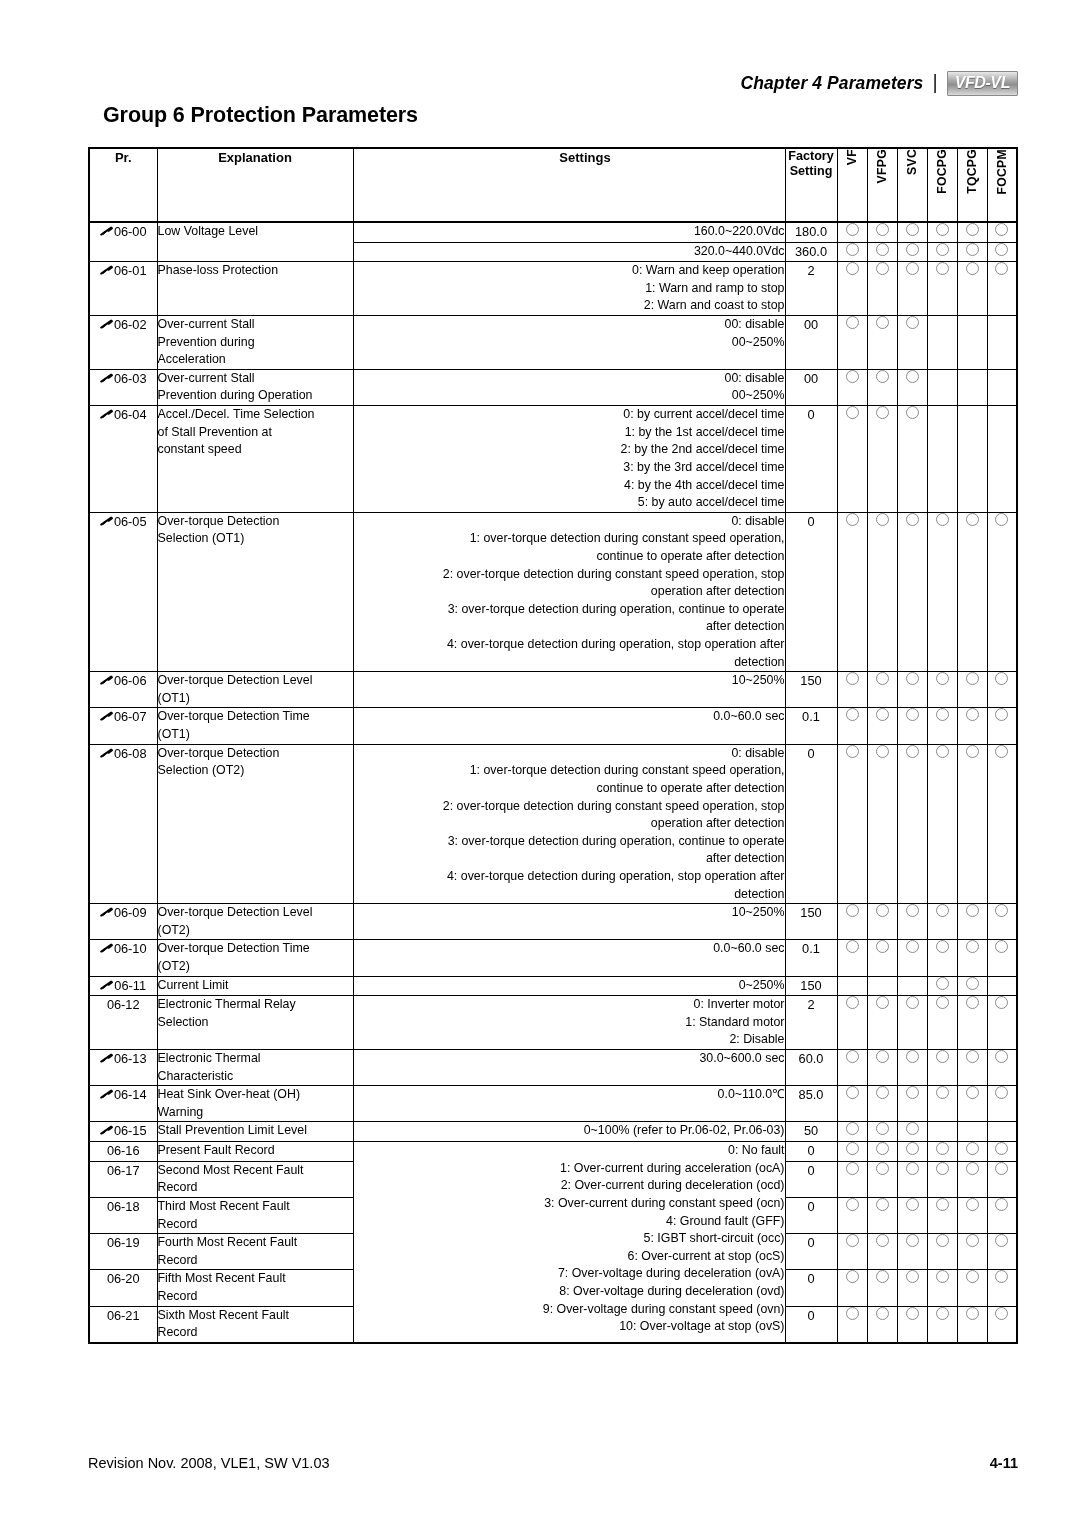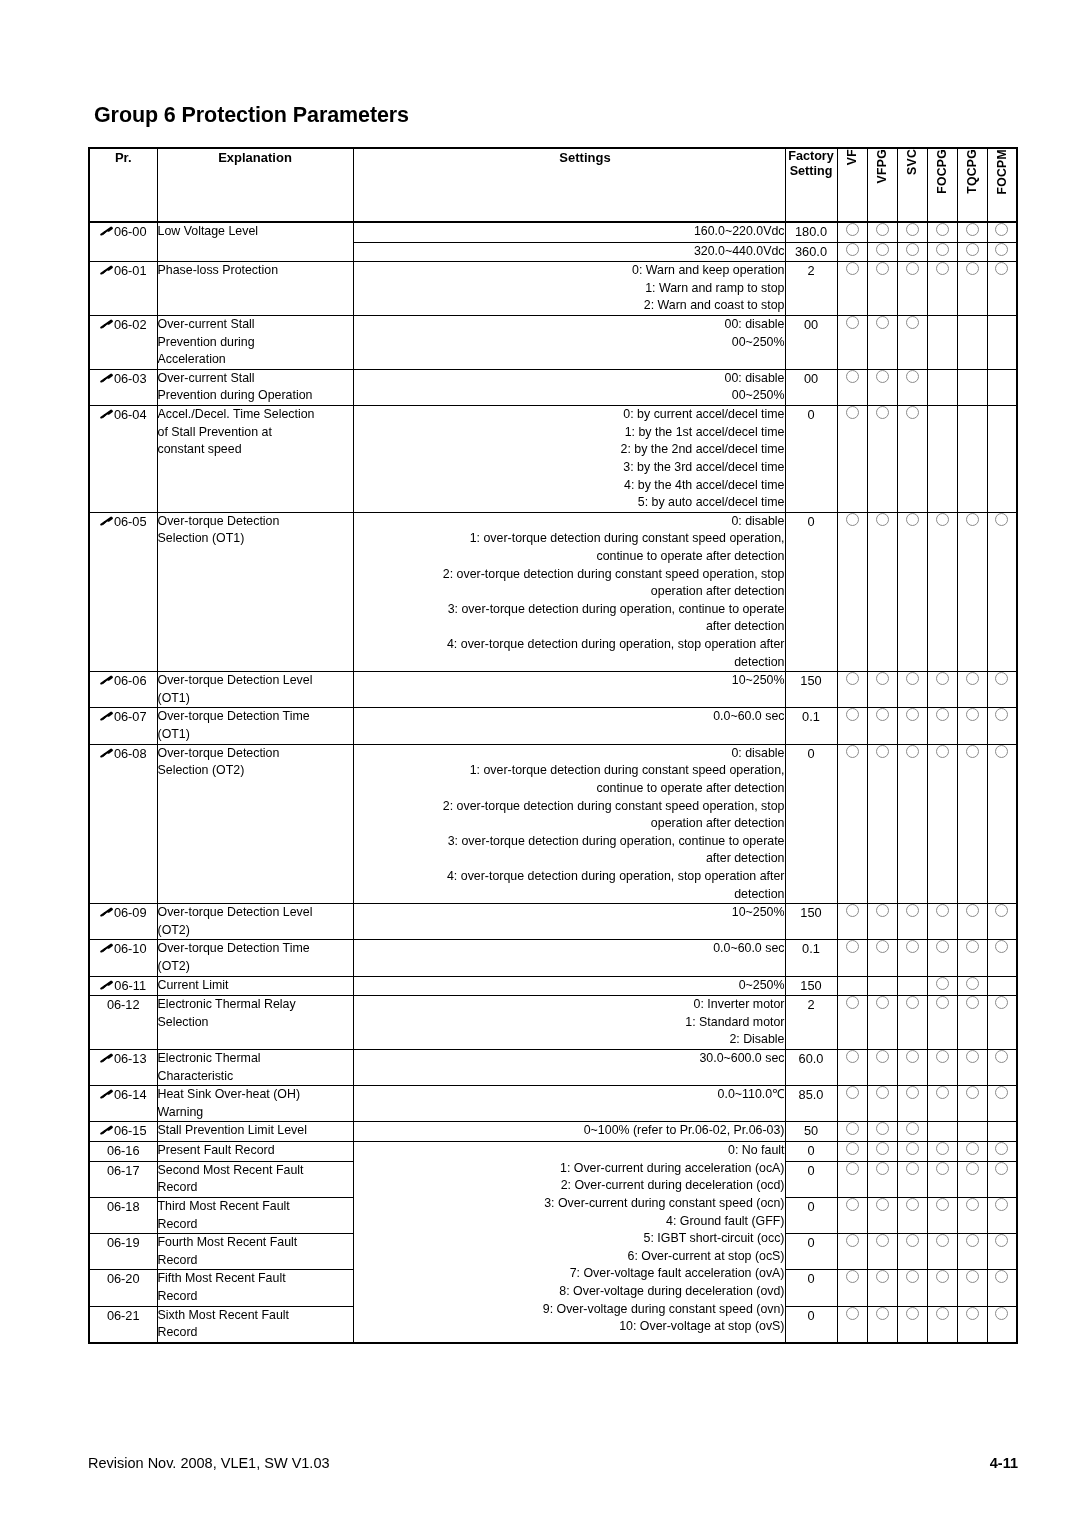--- a/index.html
+++ b/index.html
@@ -57,21 +57,21 @@
     font-size: 16px;
     color: #ffffff;
     letter-spacing: -0.4px;
     text-shadow: 0 1px 0 rgba(80,80,80,.75);
     white-space: nowrap;
   }
 
   
   .page-title {
     position: absolute;
-    top: 103px; left: 94px;
+    top: 103px; left: 103px;
     font-size: 21.5px;
     font-weight: bold;
     letter-spacing: -0.1px;
   }
 
   
   .tbl-wrap {
     position: absolute;
     top: 147px; left: 88px;
     width: 1024px;
@@ -164,20 +164,27 @@
     gap: 28px;
   }
   .footer .rev { white-space: nowrap; }
   .footer .pg  { font-weight: bold; white-space: nowrap; }
 </style>
 </head>
 <body>
 
 <div class="page">
 
+  <div class="run-header">
+    <span class="chapter">Chapter 4 Parameters</span>
+    <span class="divider">|</span>
+    <span class="logo-box">
+      <span class="logo-text">VFD-VL</span>
+    </span>
+  </div>
 
   <div class="page-title">Group 6 Protection Parameters</div>
 
   <div class="tbl-wrap">
     <table class="params">
       <thead>
         <tr>
           <th class="c-pr">Pr.</th>
           <th class="c-expl">Explanation</th>
           <th class="c-set">Settings</th>
@@ -569,21 +576,21 @@
               <span class="line">Present Fault Record</span>
             </td>
             <td class="setg" rowspan="6">
               <span class="line">0: No fault</span>
               <span class="line">1: Over-current during acceleration (ocA)</span>
               <span class="line">2: Over-current during deceleration (ocd)</span>
               <span class="line">3: Over-current during constant speed (ocn)</span>
               <span class="line">4: Ground fault (GFF)</span>
               <span class="line">5: IGBT short-circuit (occ)</span>
               <span class="line">6: Over-current at stop (ocS)</span>
-              <span class="line">7: Over-voltage fault acceleration (ovA)</span>
+              <span class="line">7: Over-voltage during deceleration (ovA)</span>
               <span class="line">8: Over-voltage during deceleration (ovd)</span>
               <span class="line">9: Over-voltage during constant speed (ovn)</span>
               <span class="line">10: Over-voltage at stop (ovS)</span>
             </td>
             <td class="fact"><span>0</span></td>
             <td class="mode"><span class="circ"></span></td>
             <td class="mode"><span class="circ"></span></td>
             <td class="mode"><span class="circ"></span></td>
             <td class="mode"><span class="circ"></span></td>
             <td class="mode"><span class="circ"></span></td>

